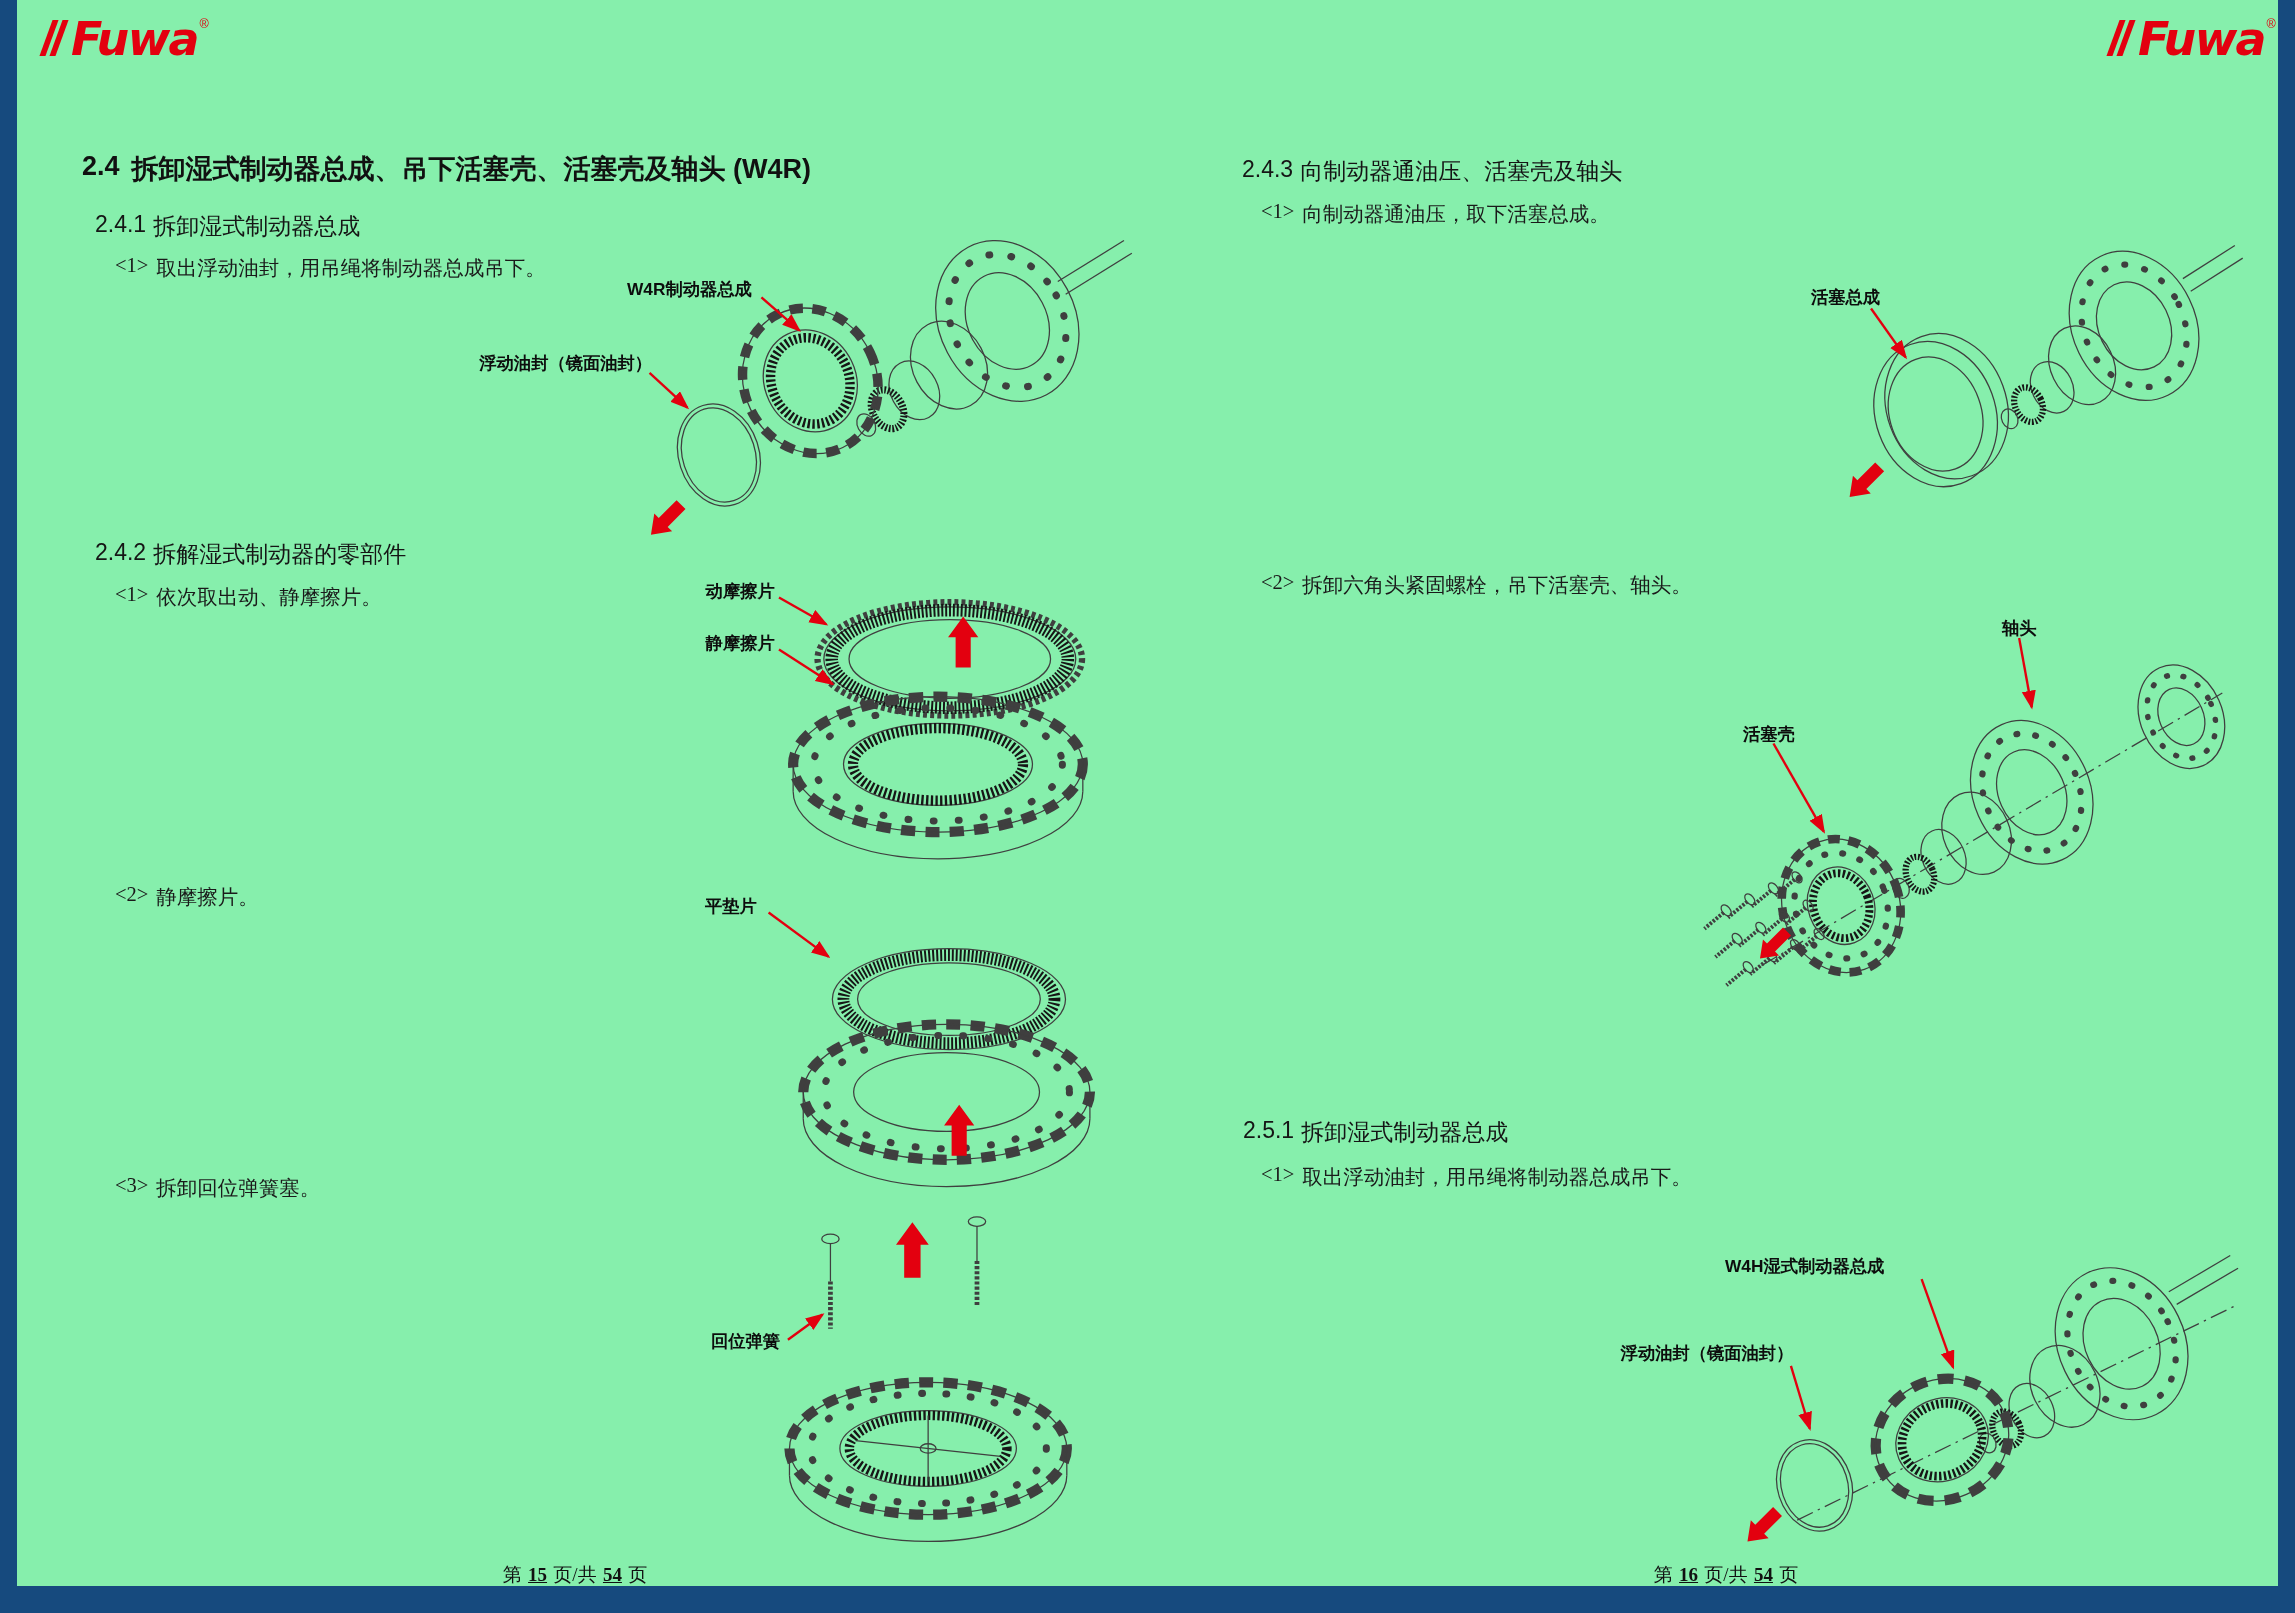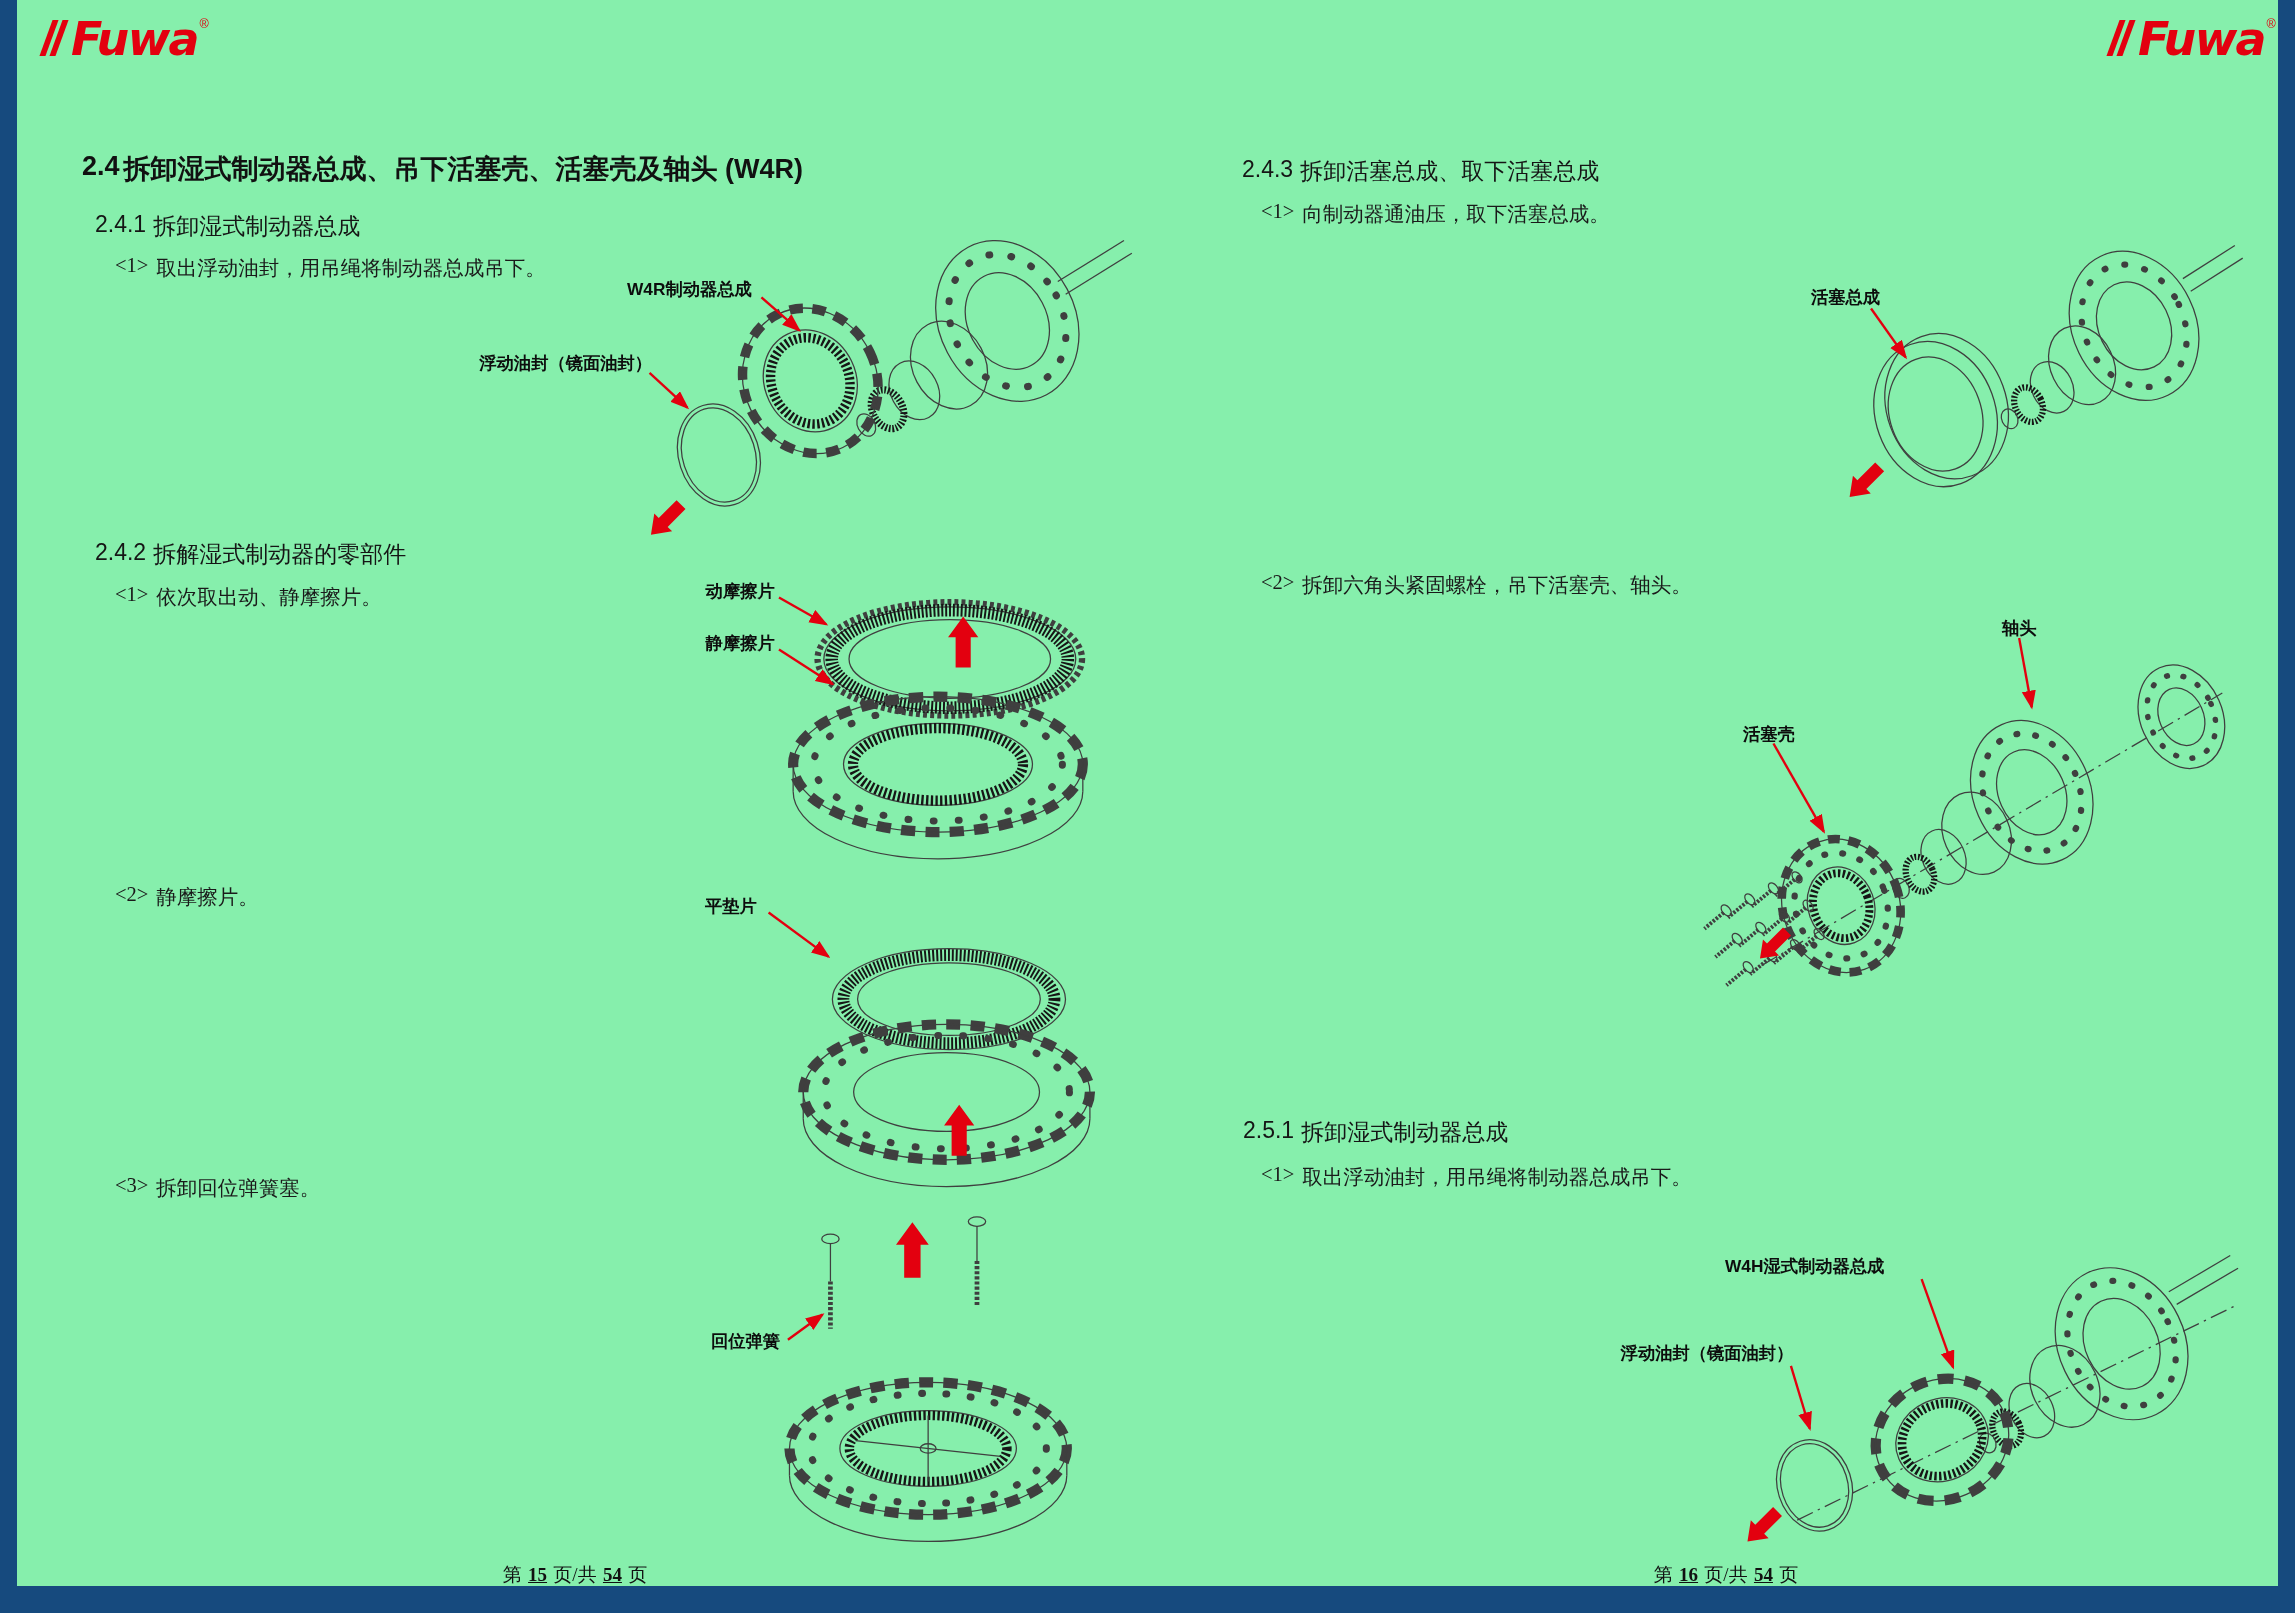--- a/index.html
+++ b/index.html
@@ -17,21 +17,21 @@
   .vbar.left{left:0;}
   .vbar.right{right:0;}
   .hbar{position:absolute;left:0;bottom:0;width:2295px;height:27px;background:var(--blue);}
 
   .logo{position:absolute;display:flex;align-items:flex-start;}
   .logo .bars{display:flex;margin-top:4.7px;margin-right:4.7px;}
   .logo .bars i{display:block;width:6.3px;height:36px;background:var(--red);transform:skewX(-20deg);margin-right:3.9px;}
   .logo .txt{color:var(--red);font-weight:bold;font-style:italic;font-size:46px;line-height:1;letter-spacing:-1.6px;font-family:"DejaVu Sans","Liberation Sans",sans-serif;}
   .logo .reg{color:var(--red);font-size:12.6px;font-style:normal;margin-top:1.6px;margin-left:1.6px;}
 
-  .h1{position:absolute;display:flex;gap:4px;font-weight:bold;font-size:27px;white-space:nowrap;color:#111;}
+  .h1{position:absolute;display:flex;gap:12px;font-weight:bold;font-size:27px;white-space:nowrap;color:#111;}
   .h2{position:absolute;display:flex;gap:7px;font-size:23px;white-space:nowrap;color:#151515;}
   .step{position:absolute;display:flex;gap:7.9px;font-family:"Liberation Serif","DejaVu Serif",serif;font-size:20.5px;white-space:nowrap;color:#1a1a1a;}
 
   .fig{position:absolute;text-align:right;}
   .fig svg{position:absolute;left:0;top:0;width:100%;height:100%;}
   .fig-label{position:absolute;font-size:17.3px;font-weight:bold;white-space:nowrap;color:#0d0d0d;}
 
   .footer{position:absolute;width:260px;text-align:center;font-family:"Liberation Serif","DejaVu Serif",serif;font-size:19px;white-space:nowrap;color:#111;}
   .footer b{margin:0 6.3px;text-decoration:underline;}
 </style>
@@ -239,21 +239,21 @@
     </svg>
     <div class="fig-label" style="left:35px;top:117px">回位弹簧</div>
   </div>
 
   <div class="footer" style="left:445px;top:1562px">
     <span>第</span><b>15</b><span>页/共</span><b>54</b><span>页</span>
   </div>
 
   <div class="h2" style="left:1242px;top:156px">
     <span>2.4.3</span>
-    <span>拆卸活塞总成、取下活塞总成</span>
+    <span>向制动器通油压、活塞壳及轴头</span>
   </div>
 
   <div class="step" style="left:1261px;top:200px">
     <span>&lt;1&gt;</span>
     <span>向制动器通油压，取下活塞总成。</span>
   </div>
 
   <div class="fig" style="left:1789px;top:203px;width:457px;height:315px">
     <svg viewBox="0 0 580 400">
       <defs>

